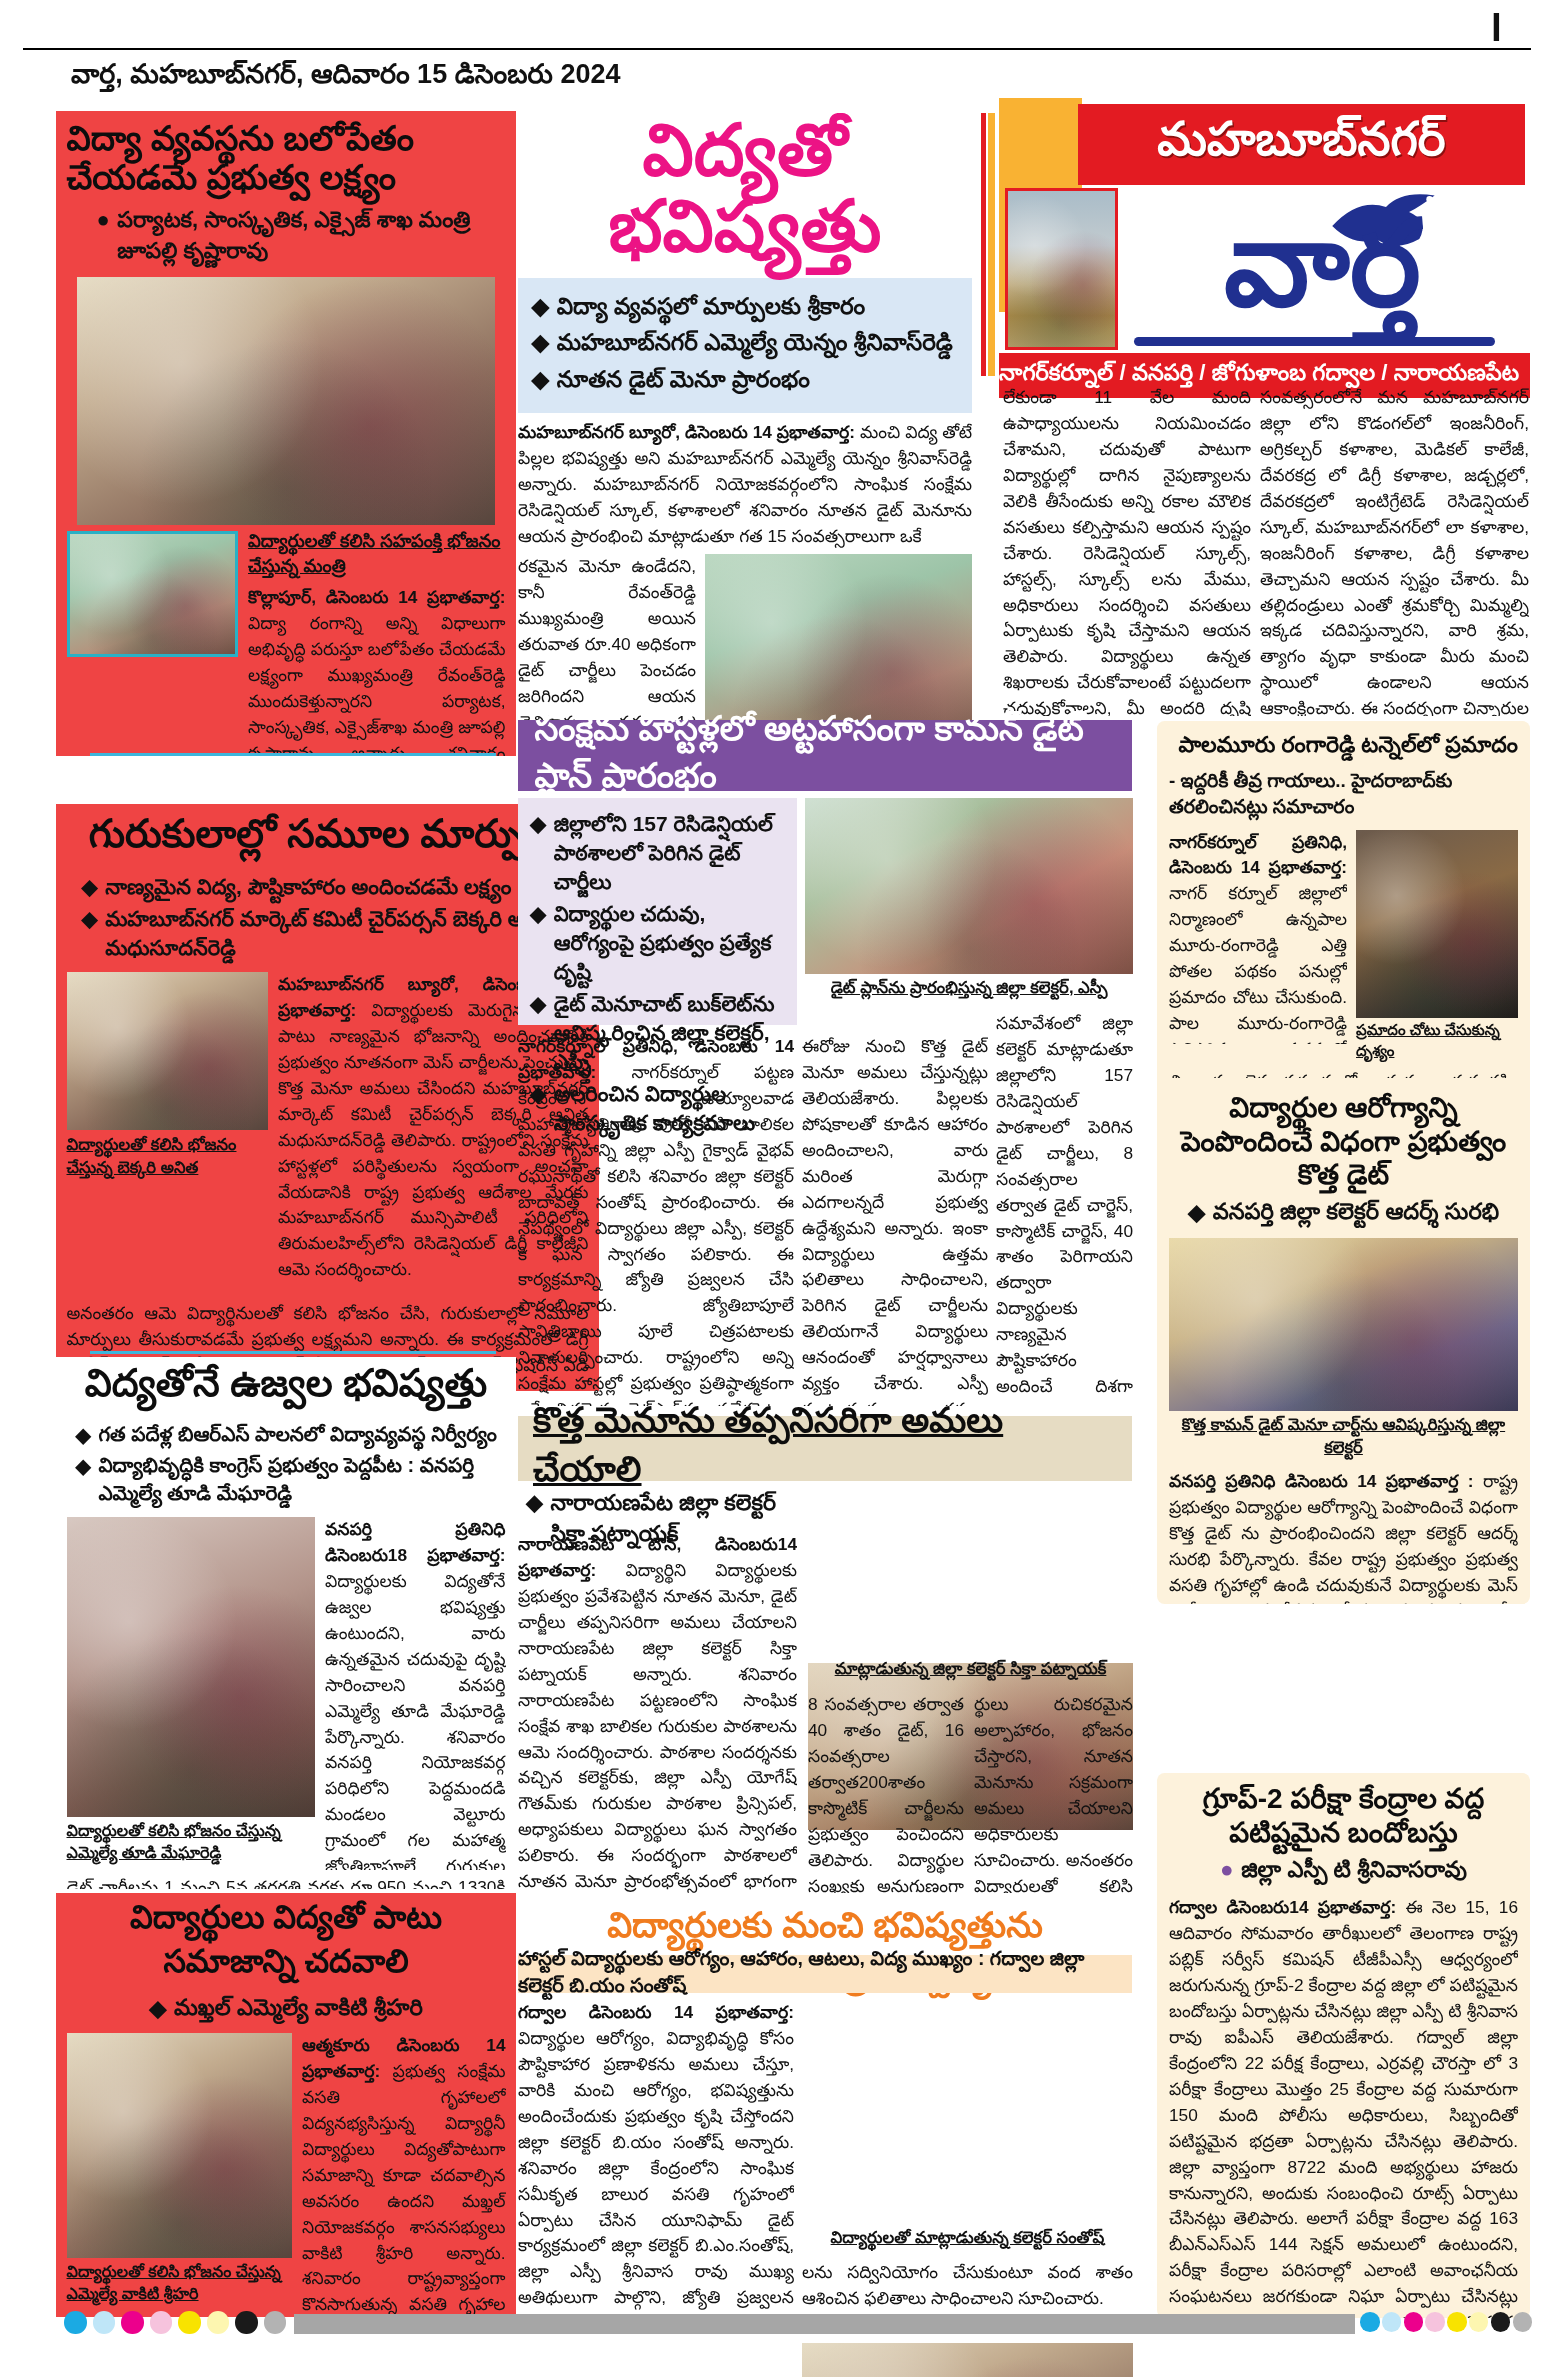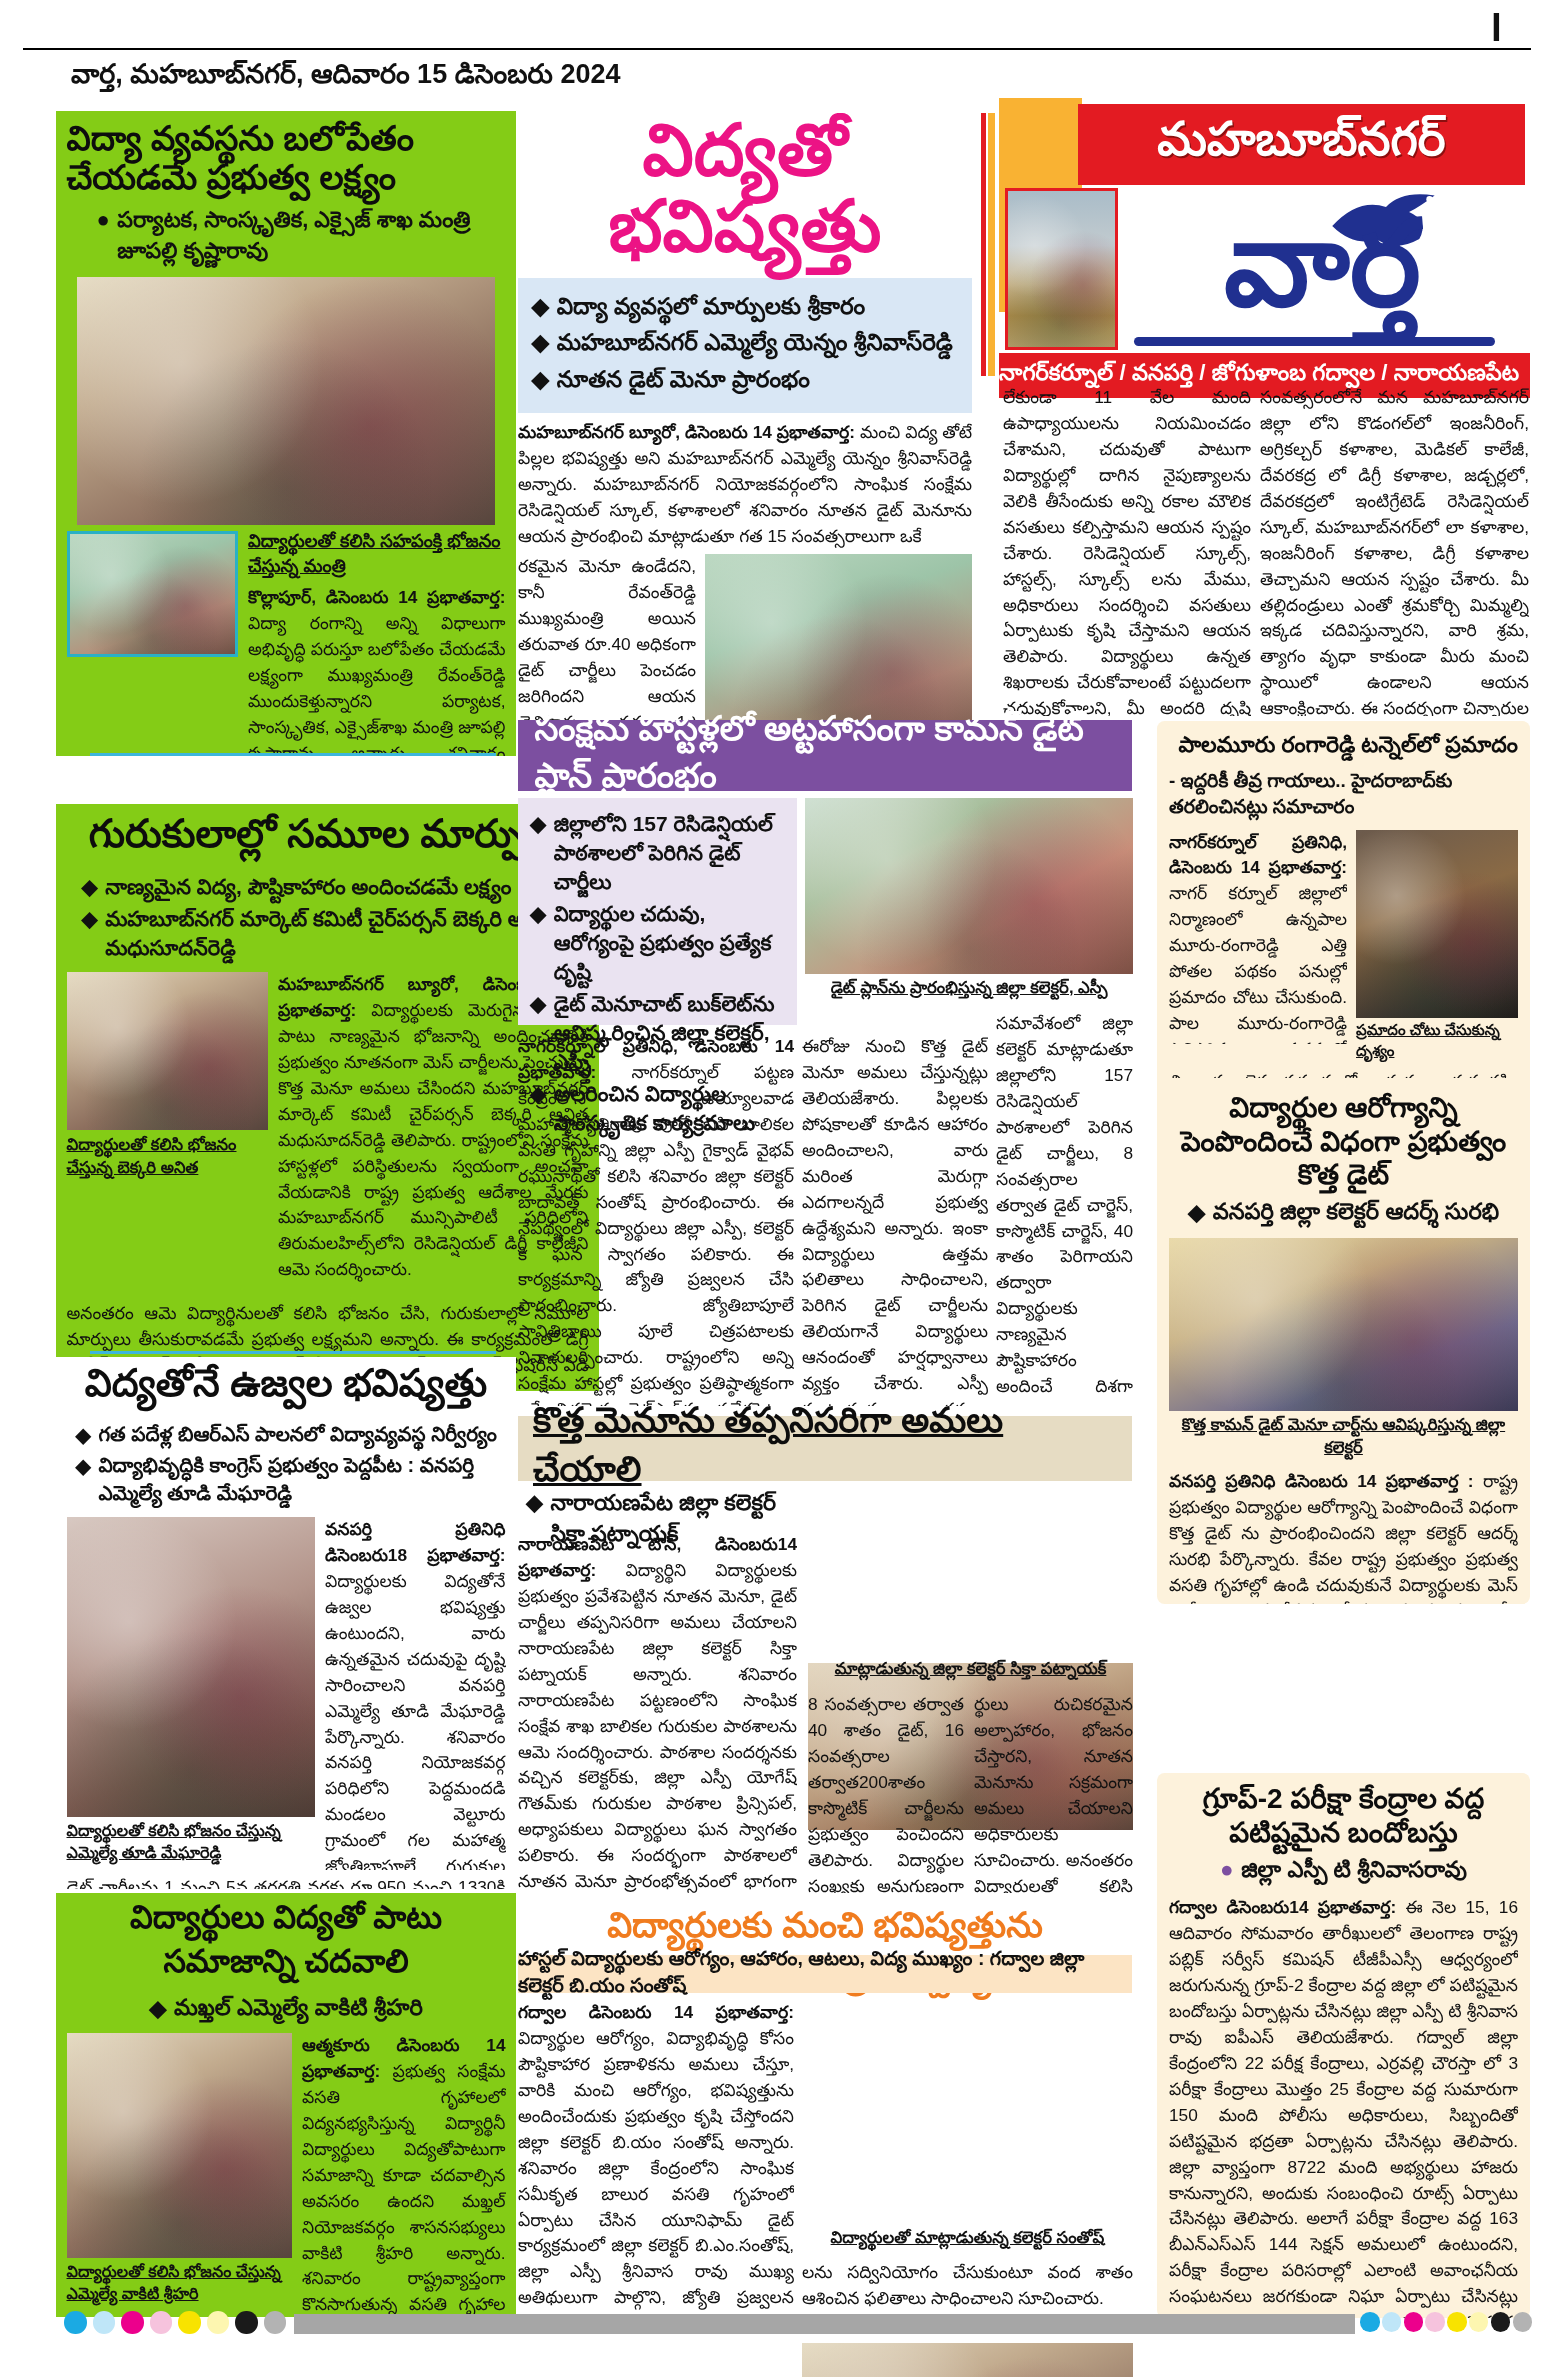--- a/index.html
+++ b/index.html
@@ -6,21 +6,21 @@
   #page{position:relative;width:1553px;height:2377px;background:#ffffff;
         font-family:"Liberation Sans", sans-serif;color:#111;overflow:hidden;}
   .abs{position:absolute;}
   .clip{overflow:hidden;}
   .jtext{font-size:17.3px;line-height:1.5;text-align:justify;}
   .dl{font-weight:bold;}
   .hl{font-weight:bold;color:#0d0d0d;}
   .cap{font-weight:bold;font-size:18px;text-decoration:underline;}
   .bullet-line{font-weight:bold;display:flex;gap:7.5px;align-items:flex-start;}
   .mark{flex:0 0 auto;}
-  .bg-blue{background:#84cc16;}
+  .bg-blue{background:#ef4444;}
   .bg-cream{background:#fdf2dc;border-radius:7.5px;}
   .rule-cyan{background:#3db6dc;height:3px;}
   
   .ph{position:relative;overflow:hidden;background:linear-gradient(155deg,#e6dcc4 0%,#c2ab8e 30%,#8d6f5e 65%,#57453d 100%);}
   .ph::before{content:"";position:absolute;inset:0;
      background:radial-gradient(circle at 25% 35%, rgba(255,255,255,.35), transparent 40%),
                 radial-gradient(circle at 70% 60%, rgba(120,30,60,.35), transparent 45%),
                 radial-gradient(circle at 50% 85%, rgba(30,60,40,.3), transparent 50%);}
   .ph-b{background:linear-gradient(160deg,#bcd8c2 0%,#9dc4a8 35%,#b4937d 70%,#6e4f44 100%);}
   .ph-c{background:linear-gradient(160deg,#d8c9c2 0%,#b3948a 40%,#7b5a50 75%,#4e3b35 100%);}

